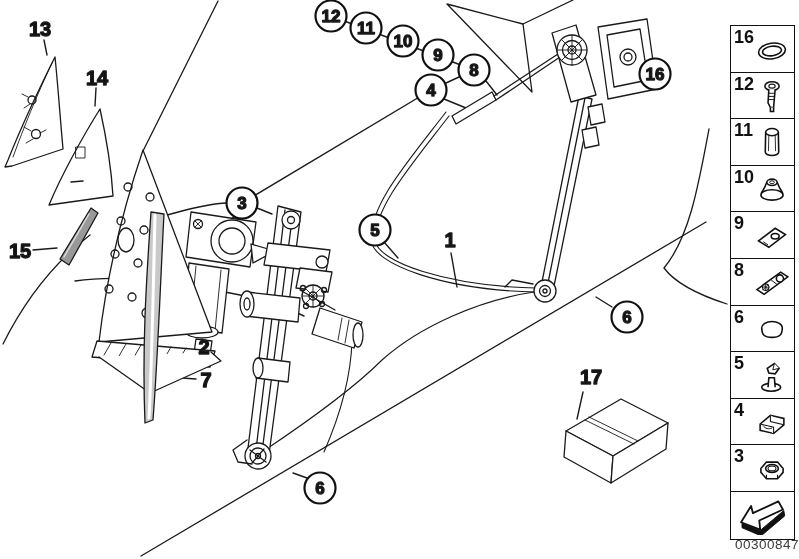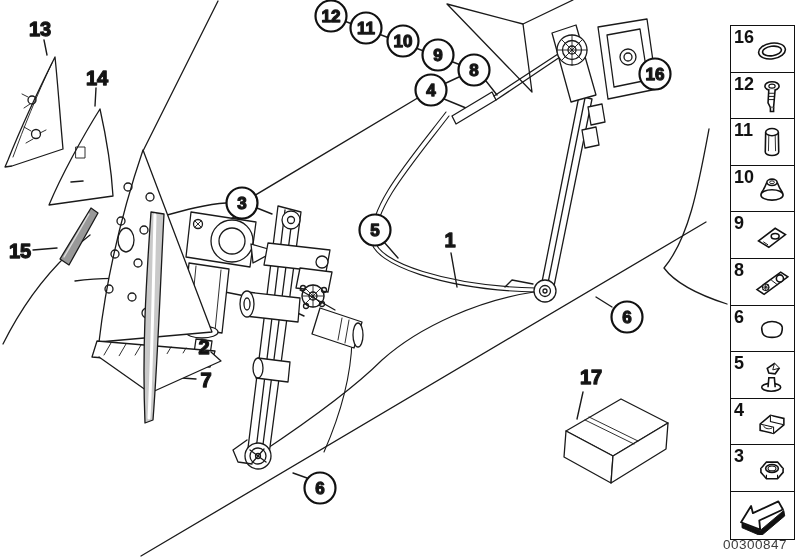--- a/index.html
+++ b/index.html
@@ -21,21 +21,21 @@
     position:relative;height:46.6px;box-sizing:border-box;
     border-bottom:1px solid #111;background:#fff;
   }
   .sb-cell:last-child{border-bottom:none;}
   .sb-num{
     position:absolute;left:3px;top:2px;font-size:18px;font-weight:bold;color:#111;line-height:1;
   }
   .sb-icon{position:absolute;right:0px;top:6px;width:44px;height:38px;}
   .sb-icon.full{left:2px;right:auto;top:3px;width:58px;height:40px;}
   .part-number{
-    position:absolute;left:723px;top:537px;width:76px;text-align:left;
+    position:absolute;left:723px;top:537px;width:76px;text-align:right;
     font-size:13.5px;color:#3c3c3c;letter-spacing:.5px;
   }
 </style>
 </head>
 <body>
 
 <div class="stage">
 
   <svg id="main-svg" width="799" height="559" viewBox="0 0 799 559" style="position:absolute;left:0;top:0" fill="none" stroke="#1a1a1a" stroke-width="1.3" stroke-linecap="round" stroke-linejoin="round">
 

